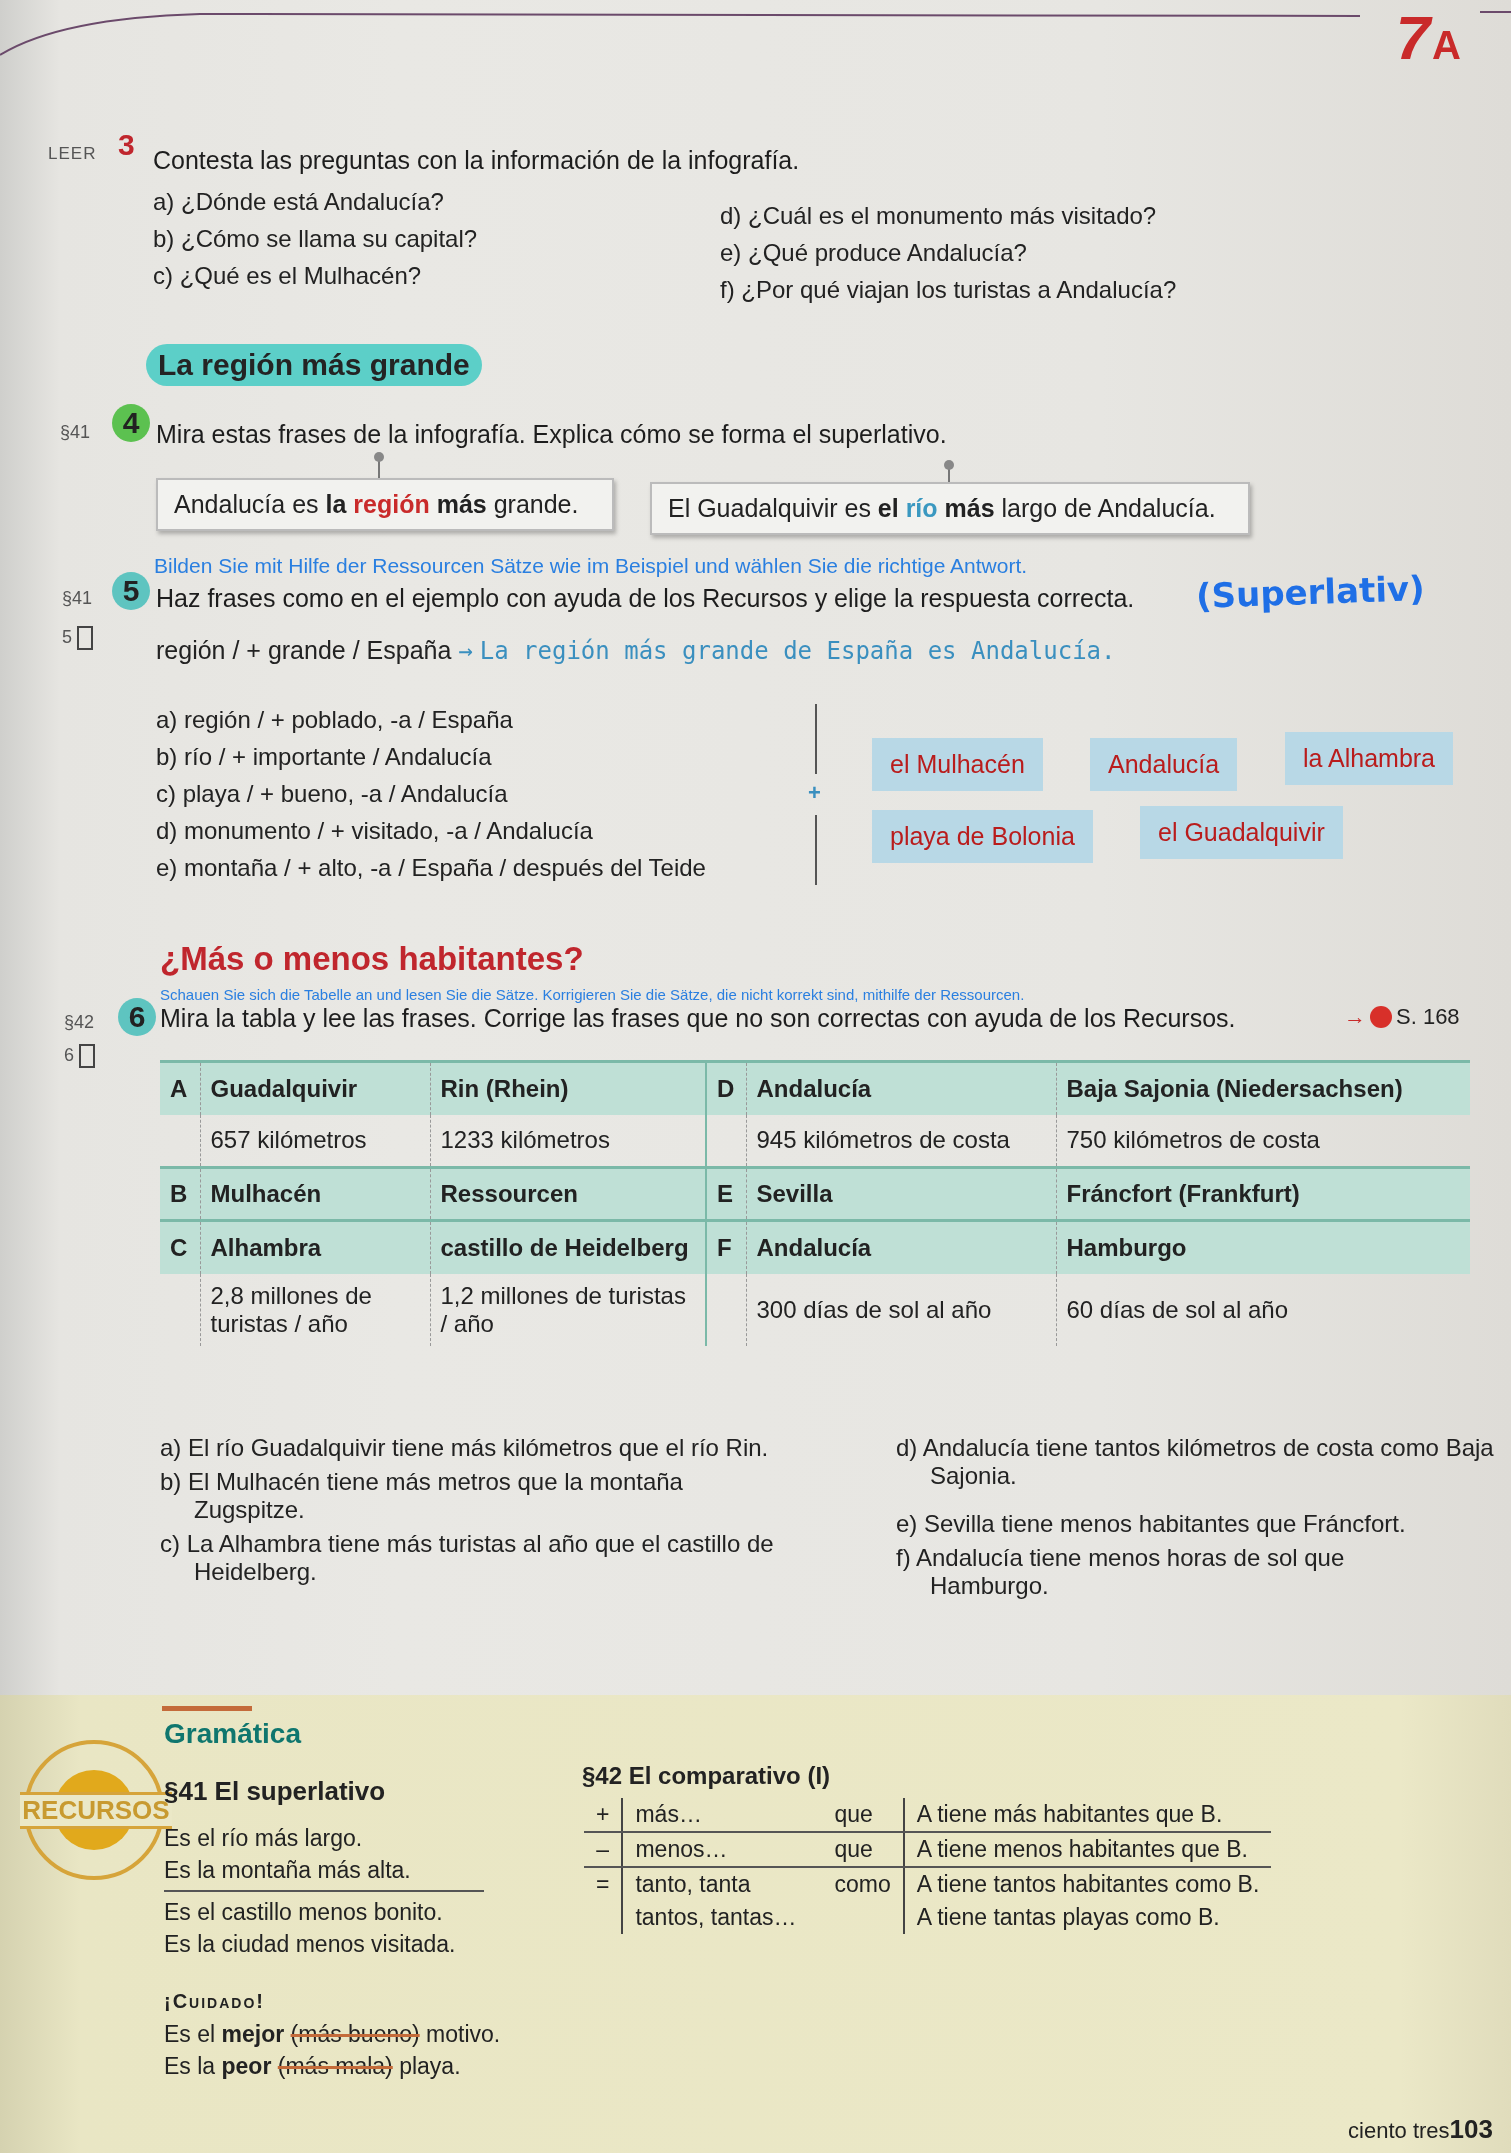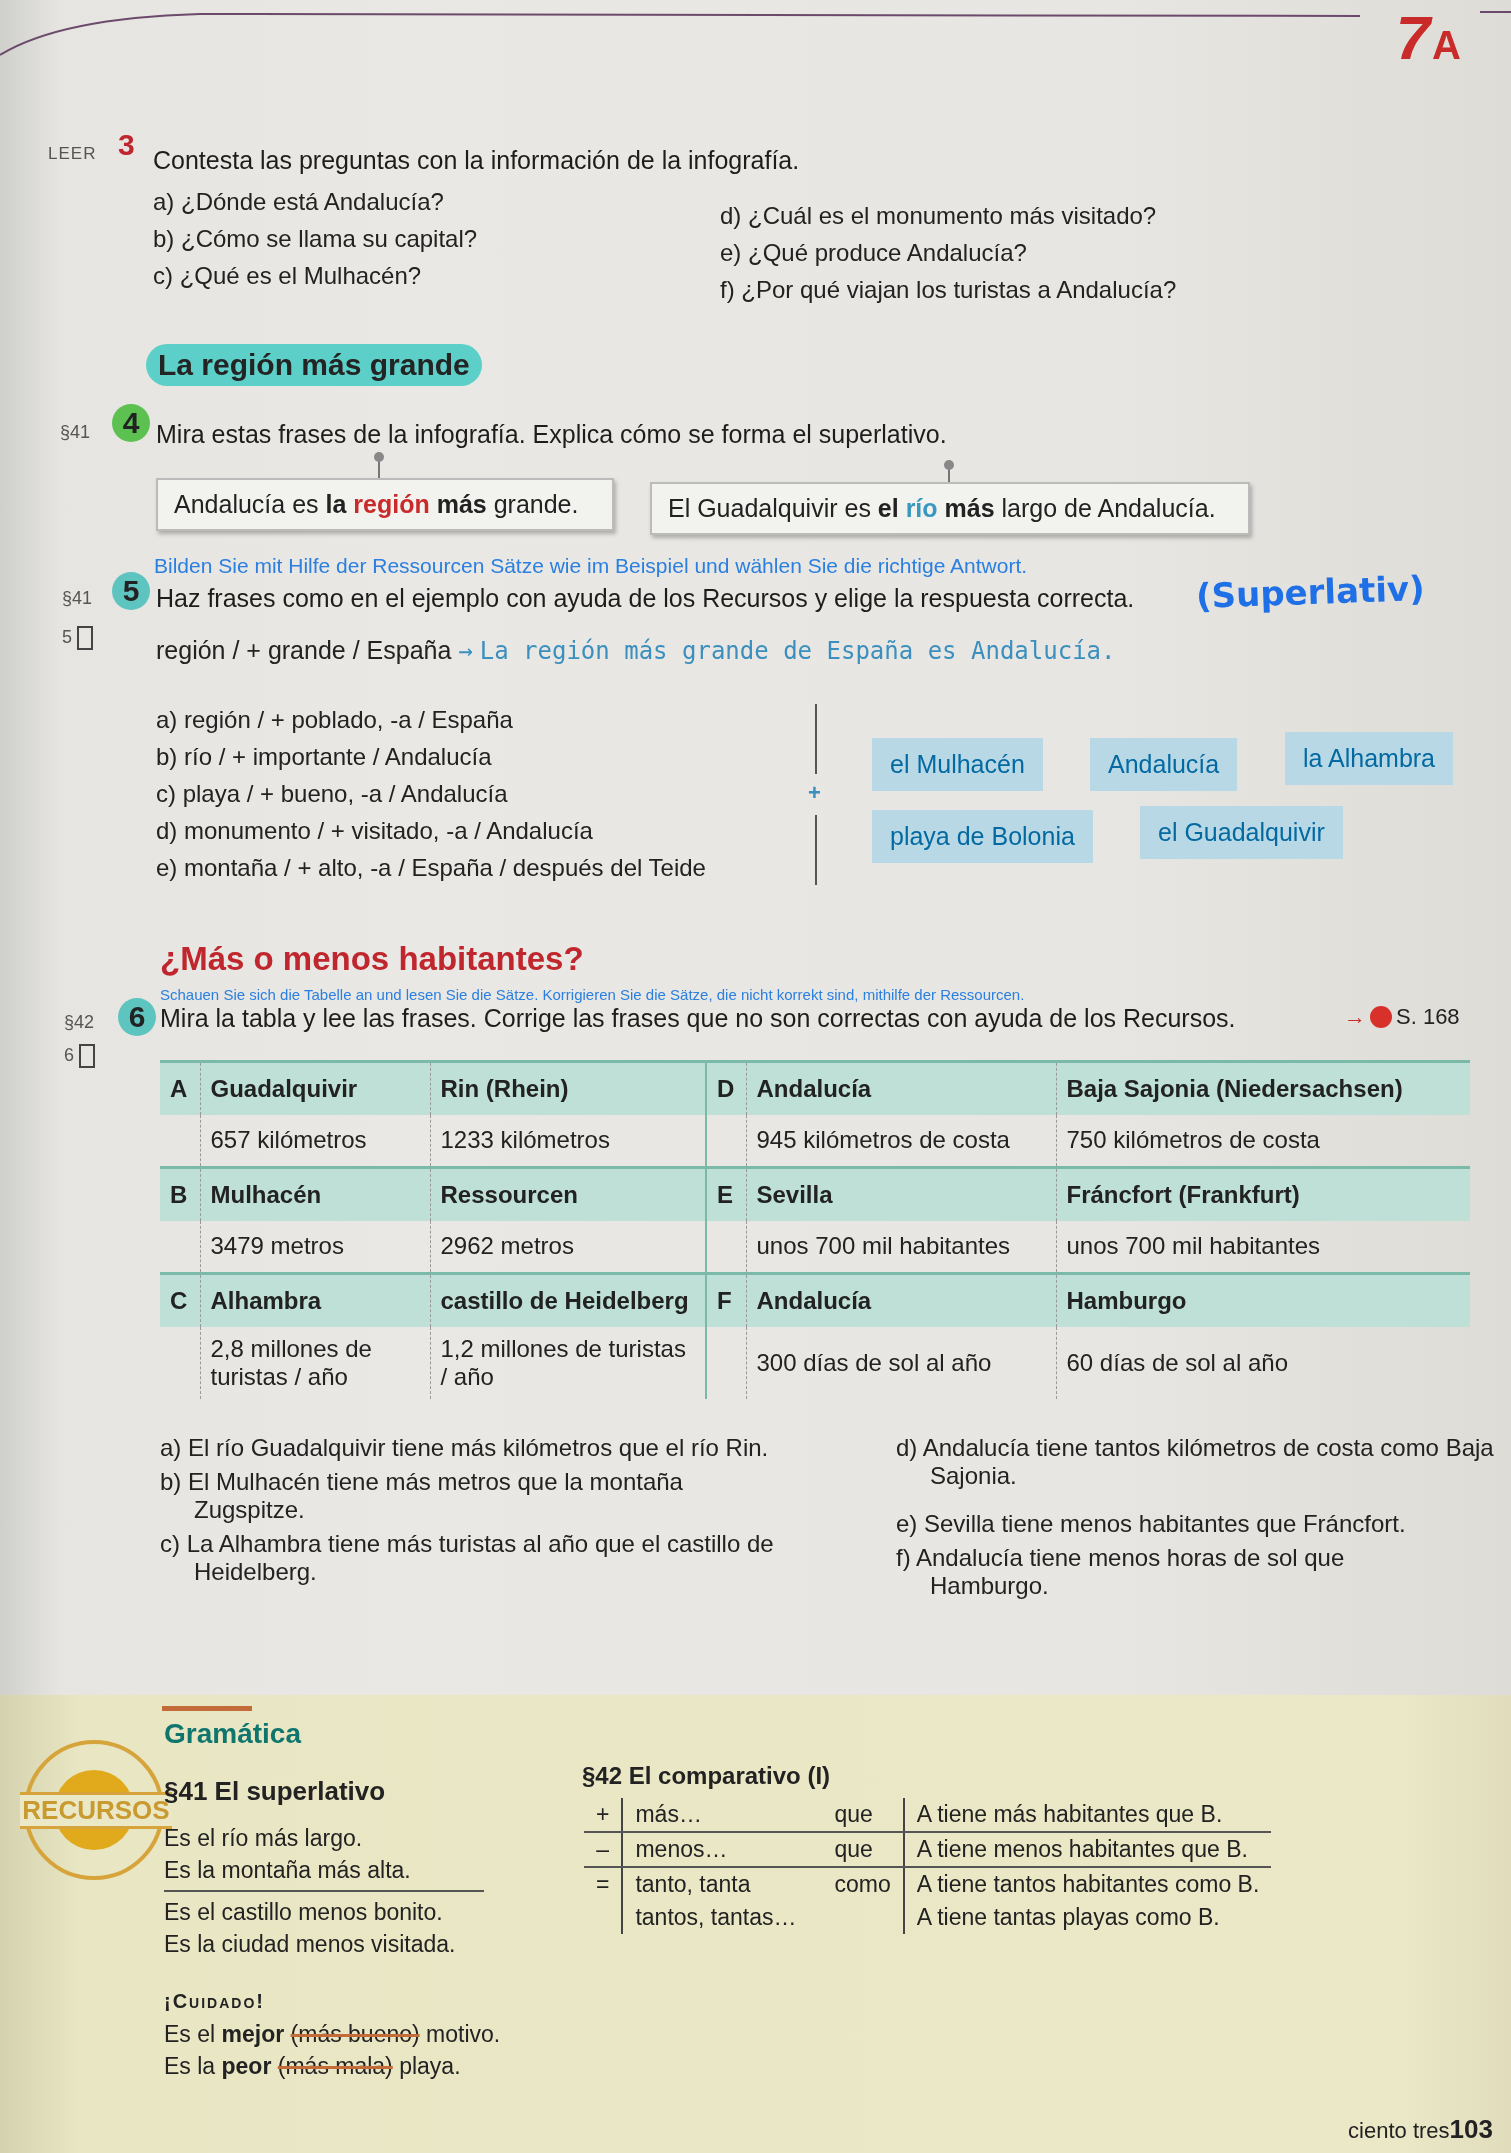--- a/index.html
+++ b/index.html
@@ -28,21 +28,21 @@
 
   .section-pill { background: #5ccfc8; border-radius: 22px; padding: 4px 12px; font-size: 30px; font-weight: bold; color: #242424; }
   .section-red { color: #c0262d; font-size: 33px; font-weight: bold; }
 
   .quote-box { background: #f2f2ef; border: 2px solid #bbb; box-shadow: 2px 3px 4px rgba(0,0,0,0.25); font-size: 25px; padding: 10px 16px; }
   .red { color: #c92a2a; }
   .blue { color: #3a98c0; }
   .pin { width: 2px; height: 22px; background: #777; }
   .pin::before { content:""; position:absolute; left:-4px; top:-8px; width:10px; height:10px; border-radius:50%; background:#888; }
 
-  .resource-chip { background: #b8d8e6; font-size: 25px; padding: 12px 18px; color: #0369a1; }
+  .resource-chip { background: #b8d8e6; font-size: 25px; padding: 12px 18px; color: #b91c1c; }
 
   .data-table { left: 160px; top: 1060px; width: 1310px; border-collapse: collapse; font-size: 24px; }
   .data-table td { padding: 8px 10px; vertical-align: top; }
   .data-table tr.head td { background: #bfe0d6; font-weight: bold; height: 53px; vertical-align: middle; }
   .data-table tr.val td { height: 53px; vertical-align: middle; }
   .data-table td.letter { width: 40px; font-weight: bold; border-right: 1px dashed #999; }
   .data-table td.c1 { width: 230px; border-right: 1px dashed #999; }
   .data-table td.c2 { width: 276px; border-right: 2px solid #7bb9a8; }
   .data-table td.c3 { width: 310px; border-right: 1px dashed #999; }
   .data-table tr.head { border-top: 3px solid #7bb9a8; }
@@ -169,28 +169,20 @@
     <td>750 kilómetros de costa</td>
   </tr>
   <tr class="head">
     <td class="letter">B</td>
     <td class="c1">Mulhacén</td>
     <td class="c2">Ressourcen</td>
     <td class="letter">E</td>
     <td class="c3">Sevilla</td>
     <td>Fráncfort (Frankfurt)</td>
   </tr>
-  <tr class="val">
-    <td class="letter"></td>
-    <td class="c1">3479 metros</td>
-    <td class="c2">2962 metros</td>
-    <td class="letter"></td>
-    <td class="c3">unos 700 mil habitantes</td>
-    <td>unos 700 mil habitantes</td>
-  </tr>
   <tr class="head">
     <td class="letter">C</td>
     <td class="c1">Alhambra</td>
     <td class="c2">castillo de Heidelberg</td>
     <td class="letter">F</td>
     <td class="c3">Andalucía</td>
     <td>Hamburgo</td>
   </tr>
   <tr class="val">
     <td class="letter"></td>

